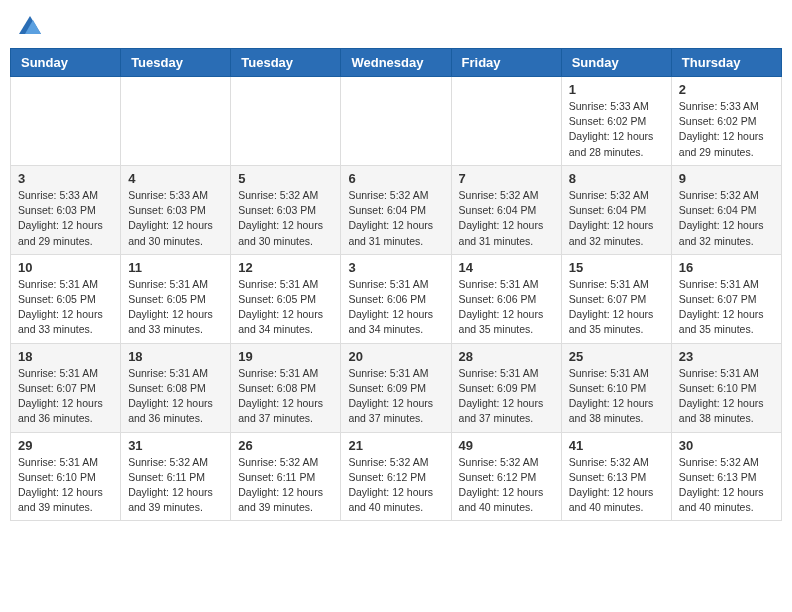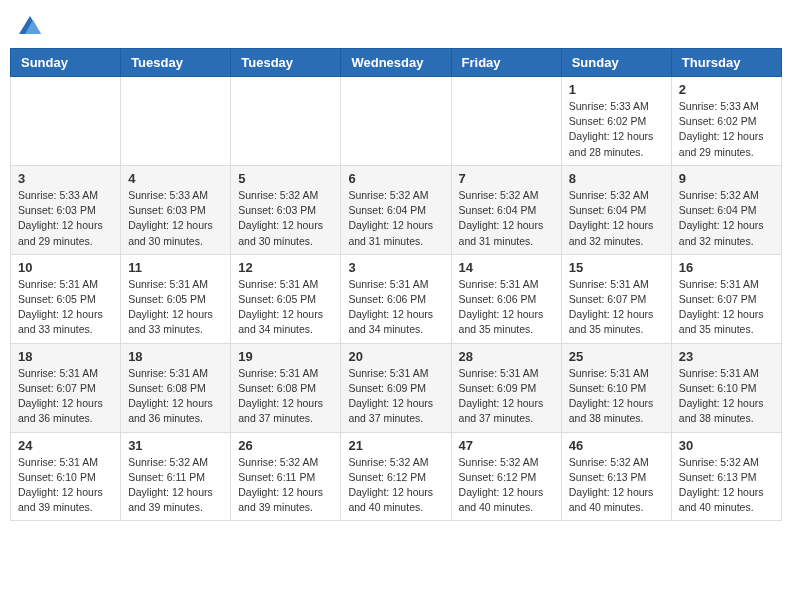--- a/index.html
+++ b/index.html
@@ -228,41 +228,41 @@
           <span class="day-num">25</span>
           <div class="day-info">Sunrise: 5:31 AM<br>Sunset: 6:10 PM<br>Daylight: 12 hours<br>and 38 minutes.</div>
         </td>
         <td>
           <span class="day-num">23</span>
           <div class="day-info">Sunrise: 5:31 AM<br>Sunset: 6:10 PM<br>Daylight: 12 hours<br>and 38 minutes.</div>
         </td>
       </tr>
       <tr>
         <td>
-          <span class="day-num">24</span>
+          <span class="day-num">29</span>
           <div class="day-info">Sunrise: 5:31 AM<br>Sunset: 6:10 PM<br>Daylight: 12 hours<br>and 39 minutes.</div>
         </td>
         <td>
           <span class="day-num">31</span>
           <div class="day-info">Sunrise: 5:32 AM<br>Sunset: 6:11 PM<br>Daylight: 12 hours<br>and 39 minutes.</div>
         </td>
         <td>
           <span class="day-num">26</span>
           <div class="day-info">Sunrise: 5:32 AM<br>Sunset: 6:11 PM<br>Daylight: 12 hours<br>and 39 minutes.</div>
         </td>
         <td>
           <span class="day-num">21</span>
           <div class="day-info">Sunrise: 5:32 AM<br>Sunset: 6:12 PM<br>Daylight: 12 hours<br>and 40 minutes.</div>
         </td>
         <td>
-          <span class="day-num">47</span>
+          <span class="day-num">49</span>
           <div class="day-info">Sunrise: 5:32 AM<br>Sunset: 6:12 PM<br>Daylight: 12 hours<br>and 40 minutes.</div>
         </td>
         <td>
-          <span class="day-num">46</span>
+          <span class="day-num">41</span>
           <div class="day-info">Sunrise: 5:32 AM<br>Sunset: 6:13 PM<br>Daylight: 12 hours<br>and 40 minutes.</div>
         </td>
         <td>
           <span class="day-num">30</span>
           <div class="day-info">Sunrise: 5:32 AM<br>Sunset: 6:13 PM<br>Daylight: 12 hours<br>and 40 minutes.</div>
         </td>
       </tr>
     </tbody>
 </table>
 

